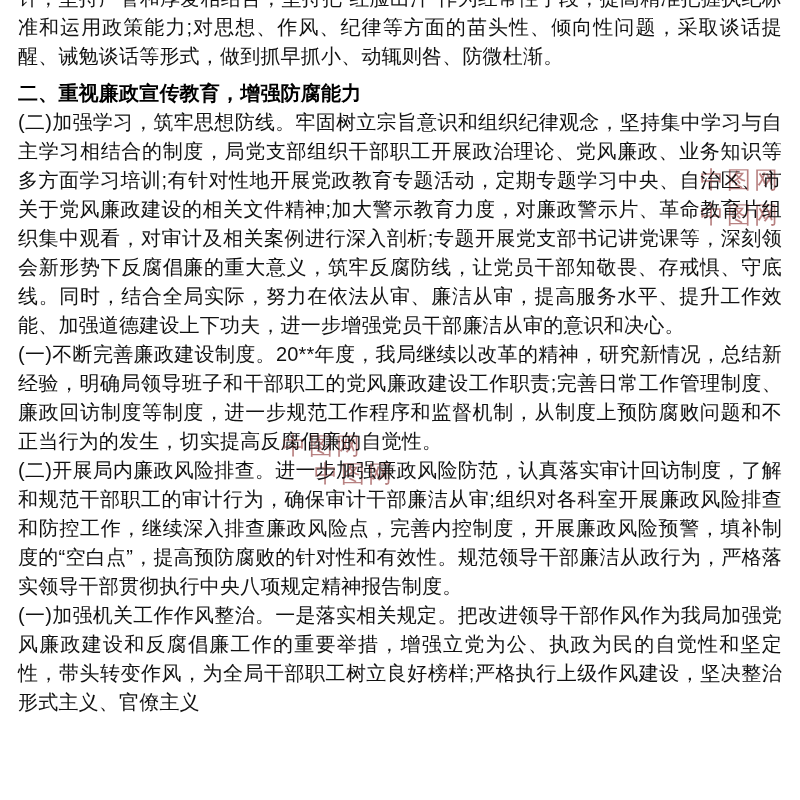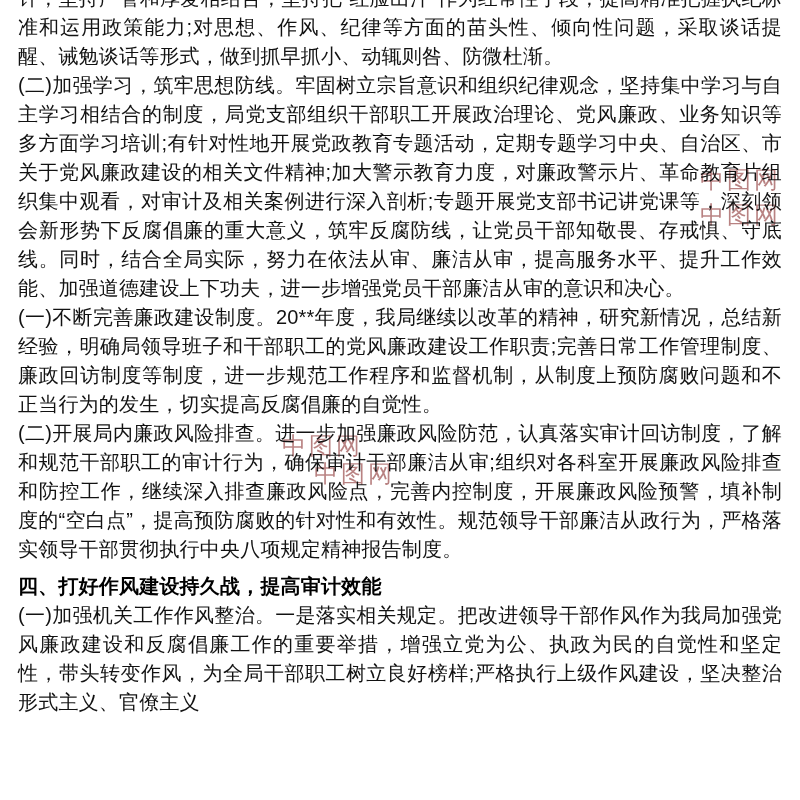--- a/index.html
+++ b/index.html
@@ -69,19 +69,19 @@
 
 <div class="page">
   <div class="watermark-layer">
       <span class="watermark" style="left: 700px; top: 140px;">中图网</span>
       <span class="watermark" style="left: 700px; top: 175px;">中图网</span>
       <span class="watermark" style="left: 282px; top: 406px;">中图网</span>
       <span class="watermark" style="left: 314px; top: 434px;">中图网</span>
     </div>
   <div class="content">
       <p class="para">针，坚持严管和厚爱相结合，坚持把“红脸出汗”作为经常性手段，提高精准把握执纪标准和运用政策能力;对思想、作风、纪律等方面的苗头性、倾向性问题，采取谈话提醒、诫勉谈话等形式，做到抓早抓小、动辄则咎、防微杜渐。</p>
+      <h2 class="heading">二、重视廉政宣传教育，增强防腐能力</h2>
       <p class="para">(二)加强学习，筑牢思想防线。牢固树立宗旨意识和组织纪律观念，坚持集中学习与自主学习相结合的制度，局党支部组织干部职工开展政治理论、党风廉政、业务知识等多方面学习培训;有针对性地开展党政教育专题活动，定期专题学习中央、自治区、市关于党风廉政建设的相关文件精神;加大警示教育力度，对廉政警示片、革命教育片组织集中观看，对审计及相关案例进行深入剖析;专题开展党支部书记讲党课等，深刻领会新形势下反腐倡廉的重大意义，筑牢反腐防线，让党员干部知敬畏、存戒惧、守底线。同时，结合全局实际，努力在依法从审、廉洁从审，提高服务水平、提升工作效能、加强道德建设上下功夫，进一步增强党员干部廉洁从审的意识和决心。</p>
       <p class="para">(一)不断完善廉政建设制度。20**年度，我局继续以改革的精神，研究新情况，总结新经验，明确局领导班子和干部职工的党风廉政建设工作职责;完善日常工作管理制度、廉政回访制度等制度，进一步规范工作程序和监督机制，从制度上预防腐败问题和不正当行为的发生，切实提高反腐倡廉的自觉性。</p>
       <p class="para">(二)开展局内廉政风险排查。进一步加强廉政风险防范，认真落实审计回访制度，了解和规范干部职工的审计行为，确保审计干部廉洁从审;组织对各科室开展廉政风险排查和防控工作，继续深入排查廉政风险点，完善内控制度，开展廉政风险预警，填补制度的“空白点”，提高预防腐败的针对性和有效性。规范领导干部廉洁从政行为，严格落实领导干部贯彻执行中央八项规定精神报告制度。</p>
-      <h2 class="heading">四、打好作风建设持久战，提高审计效能</h2>
       <p class="para">(一)加强机关工作作风整治。一是落实相关规定。把改进领导干部作风作为我局加强党风廉政建设和反腐倡廉工作的重要举措，增强立党为公、执政为民的自觉性和坚定性，带头转变作风，为全局干部职工树立良好榜样;严格执行上级作风建设，坚决整治形式主义、官僚主义</p>
     </div>
 </div>
 
 </body></html>

